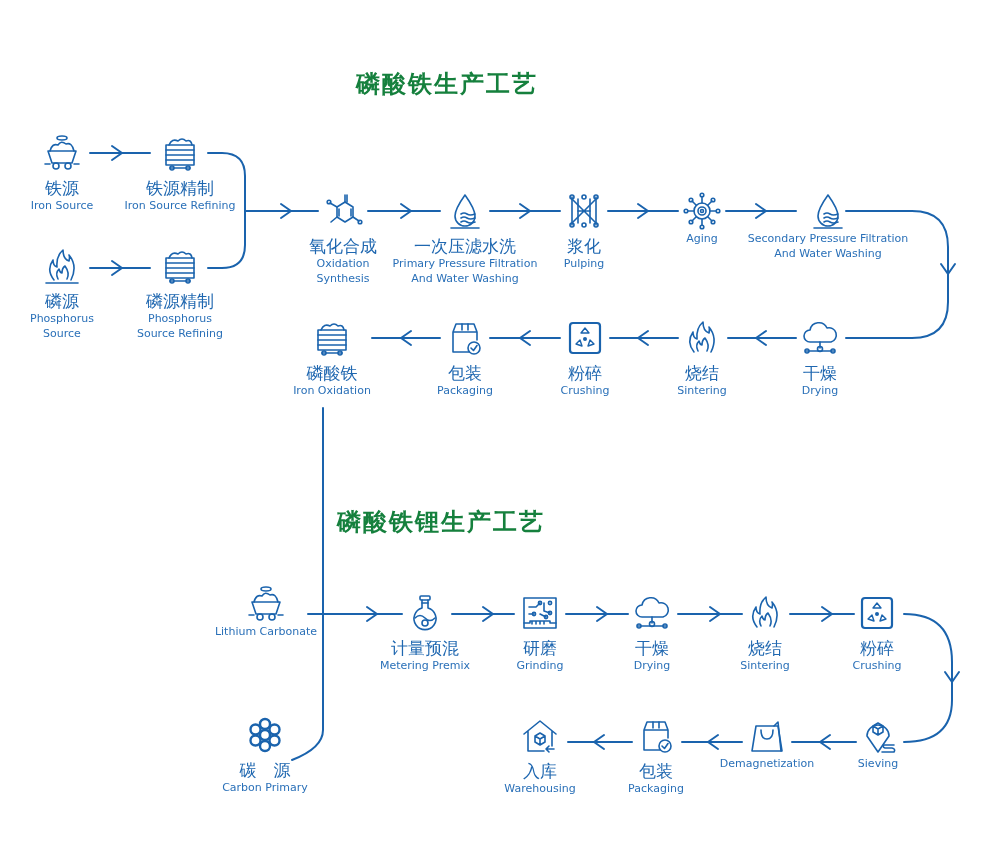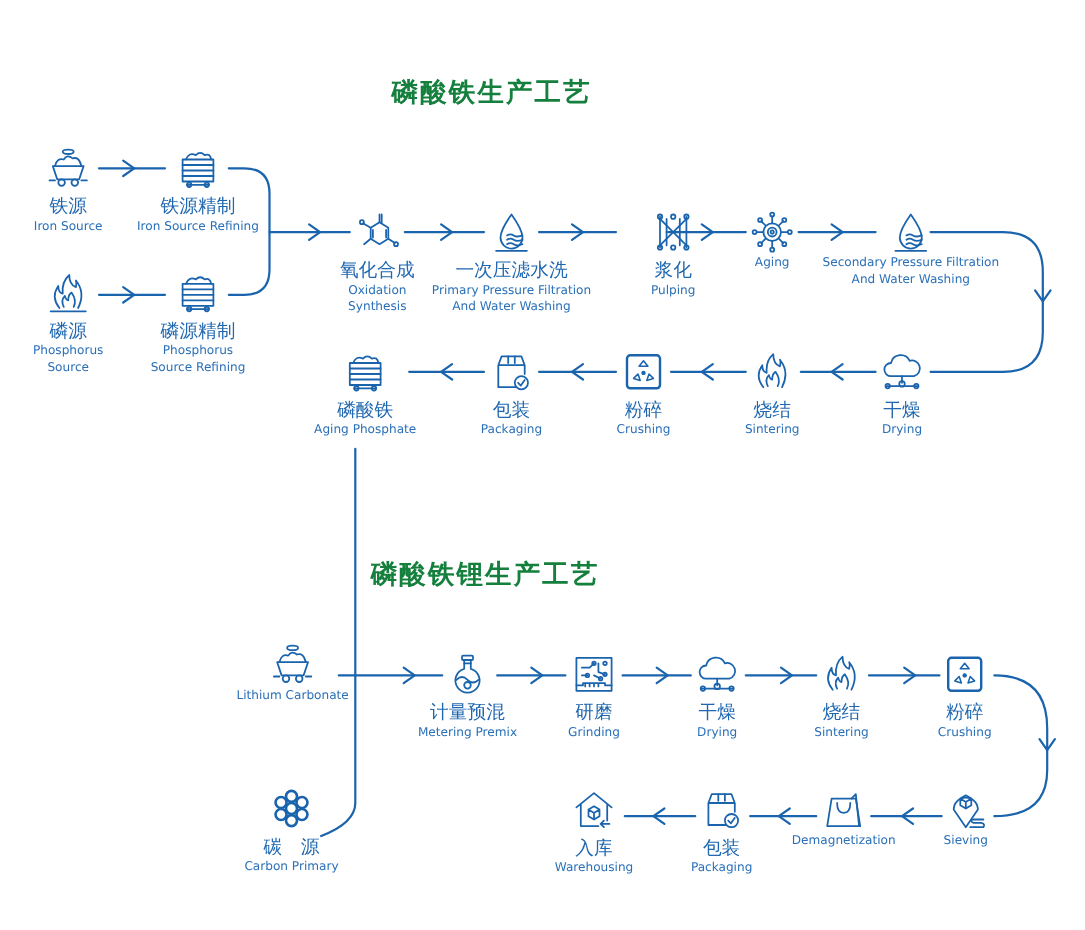--- a/index.html
+++ b/index.html
@@ -291,21 +291,21 @@
     <span class="en">Synthesis</span>
   </div>
   <div class="node" style="left:465px;top:191px">
     <span class="icon"><svg viewBox="0 0 40 40">
           <use href="#i-drop"></use>
         </svg></span>
     <span class="zh">一次压滤水洗</span>
     <span class="en">Primary Pressure Filtration</span>
     <span class="en">And Water Washing</span>
   </div>
-  <div class="node" style="left:612px;top:191px">
+  <div class="node" style="left:584px;top:191px">
     <span class="icon"><svg viewBox="0 0 40 40">
           <use href="#i-pulp"></use>
         </svg></span>
     <span class="zh">浆化</span>
     <span class="en">Pulping</span>
   </div>
   <div class="node" style="left:702px;top:191px">
     <span class="icon"><svg viewBox="0 0 40 40">
           <use href="#i-virus"></use>
         </svg></span>
@@ -317,21 +317,21 @@
         </svg></span>
     <span class="en">Secondary Pressure Filtration</span>
     <span class="en">And Water Washing</span>
   </div>
 
   <div class="node" style="left:332px;top:318px">
     <span class="icon"><svg viewBox="0 0 40 40">
           <use href="#i-wagon"></use>
         </svg></span>
     <span class="zh">磷酸铁</span>
-    <span class="en">Aging Phosphate</span>
+    <span class="en">Iron Oxidation</span>
   </div>
   <div class="node" style="left:465px;top:318px">
     <span class="icon"><svg viewBox="0 0 40 40">
           <use href="#i-package"></use>
         </svg></span>
     <span class="zh">包装</span>
     <span class="en">Packaging</span>
   </div>
   <div class="node" style="left:585px;top:318px">
     <span class="icon"><svg viewBox="0 0 40 40">

